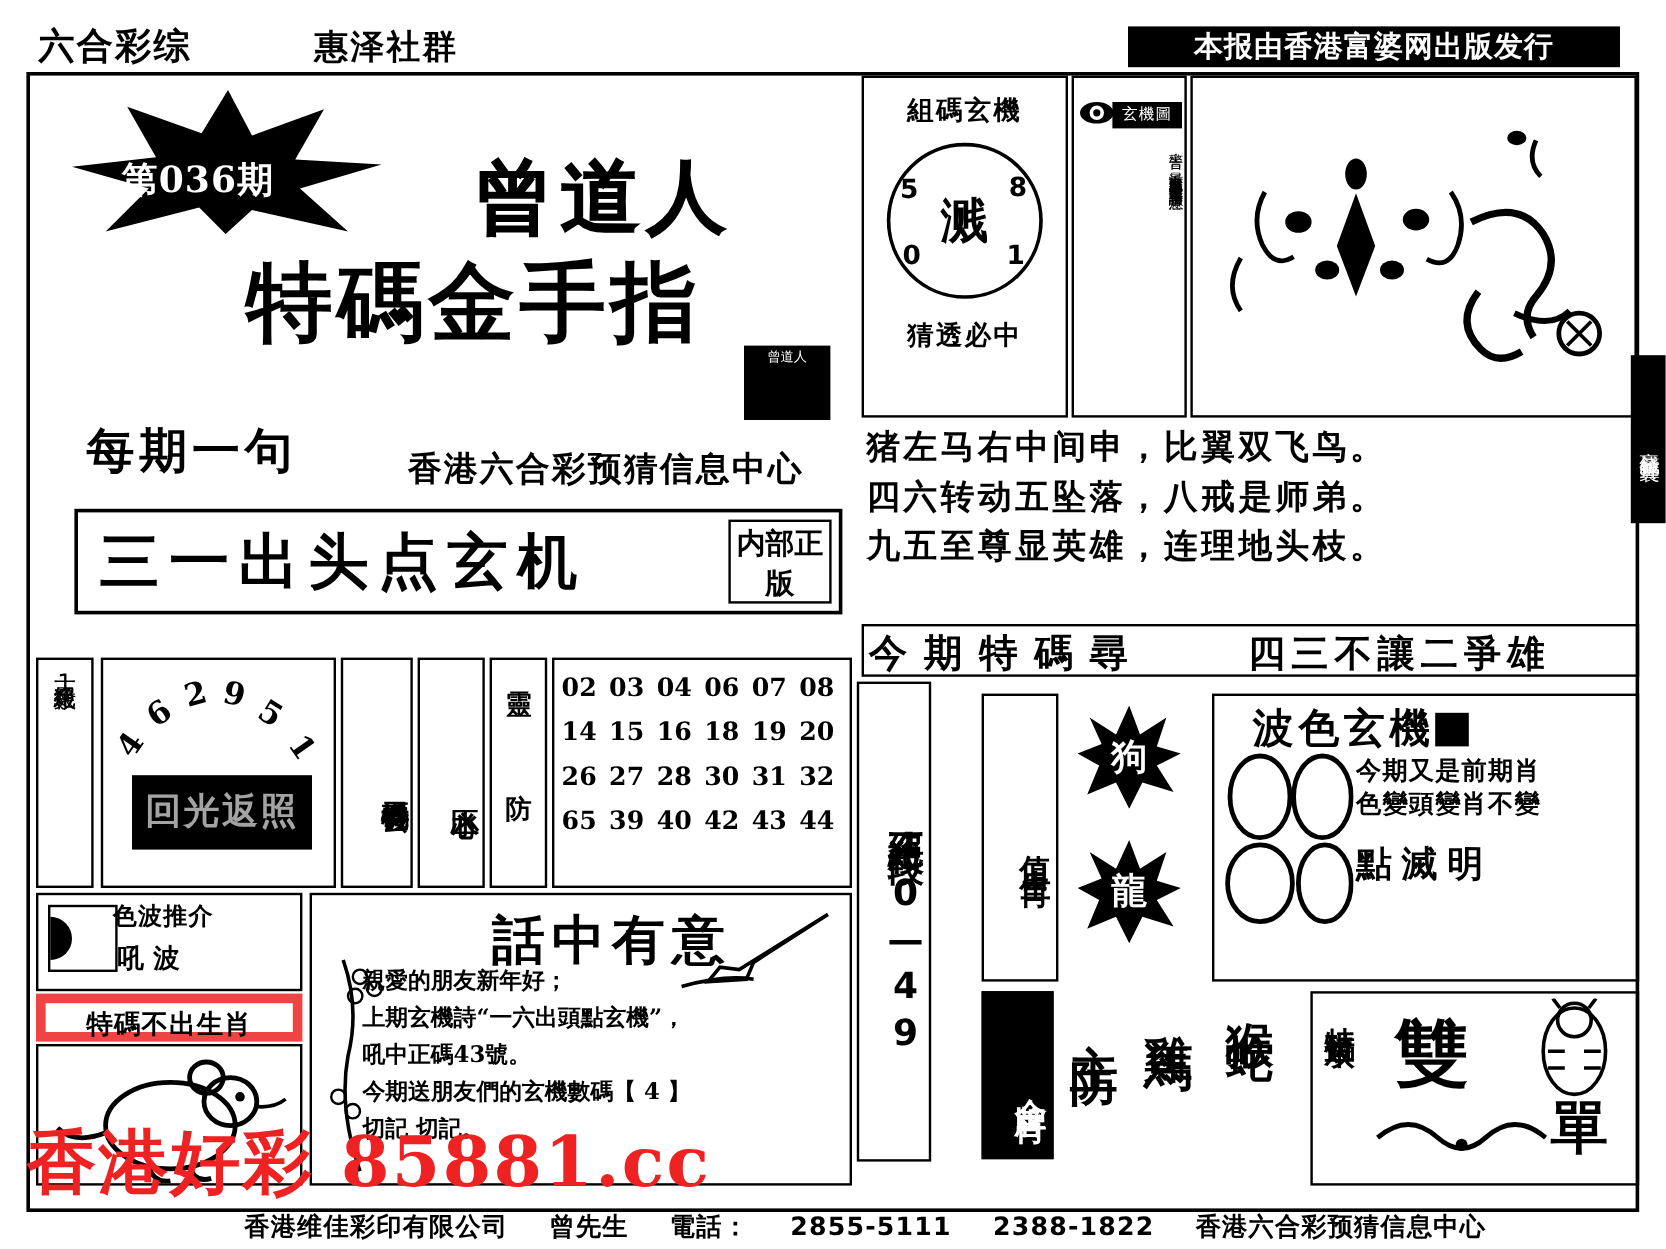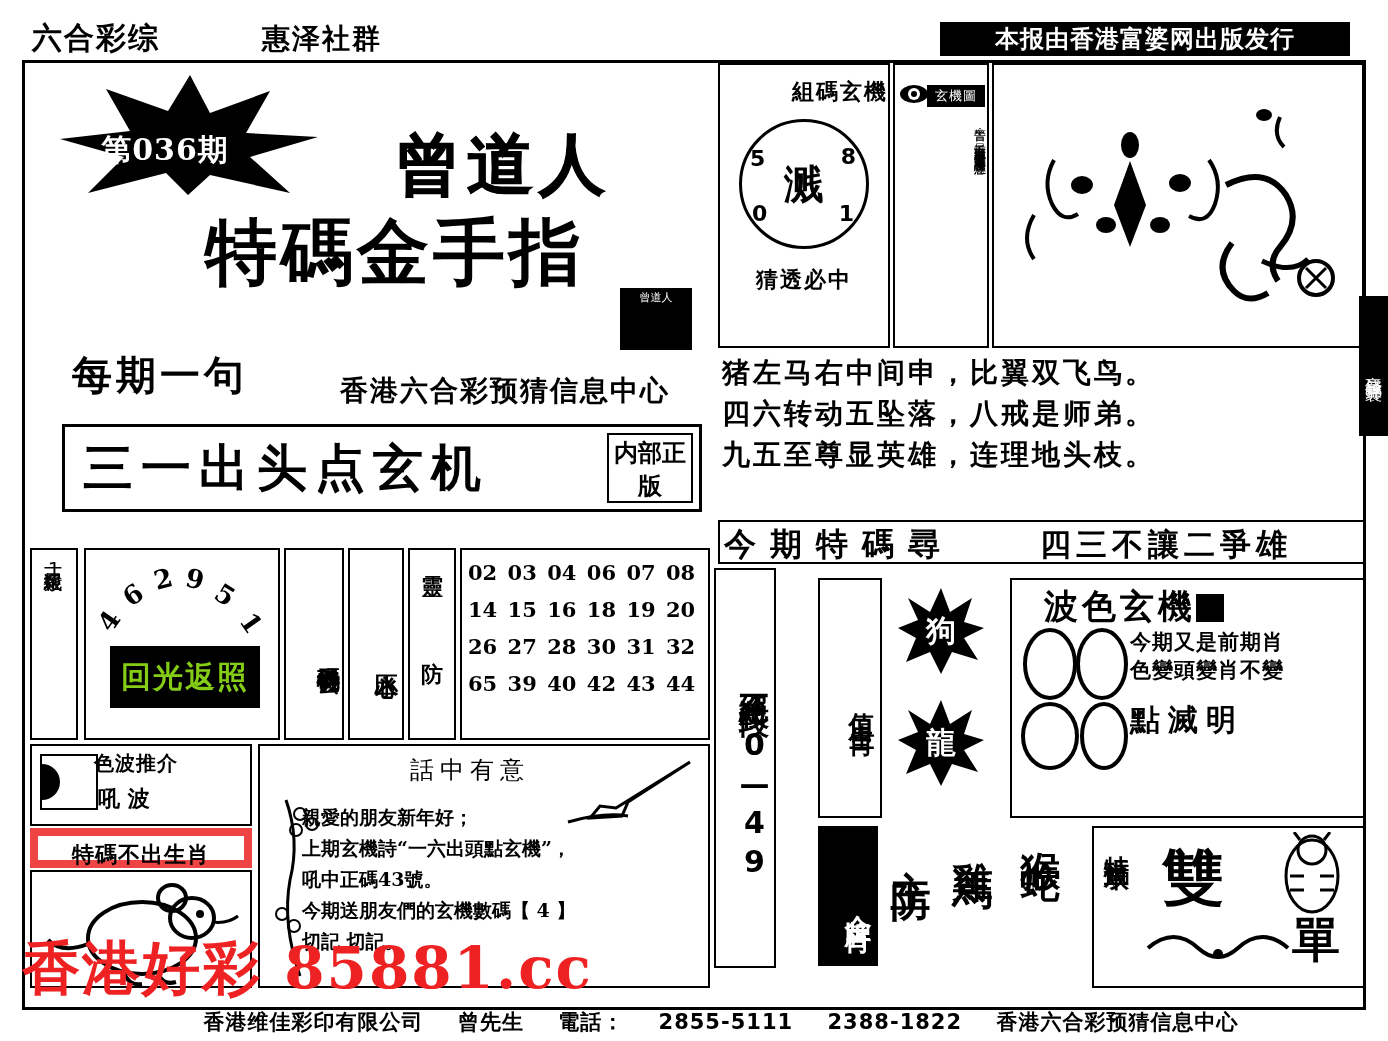--- a/index.html
+++ b/index.html
@@ -86,21 +86,21 @@
     border:2px solid #000;box-sizing:border-box;
     font-size:24px;font-weight:bold;line-height:33px;text-align:center;
     padding-top:2px;
   }
 
   
   .box-zuma{
     position:absolute;left:718px;top:63px;width:172px;height:285px;
     border:2px solid #000;box-sizing:border-box;text-align:center;
   }
-  .box-zuma .t{font-size:22px;font-weight:bold;margin-top:12px;letter-spacing:2px;text-align:right;}
+  .box-zuma .t{font-size:22px;font-weight:bold;margin-top:12px;letter-spacing:2px;}
   .circle-big{
     position:relative;margin:12px auto 0;width:124px;height:124px;
     border:3px solid #000;border-radius:50%;
   }
   .circle-big .cc{
     position:absolute;left:50%;top:50%;transform:translate(-50%,-50%);
     font-size:40px;font-weight:bold;
   }
   .circle-big .n{position:absolute;font-size:22px;font-weight:bold;}
   .circle-big .n1{left:8px;top:24px;}
@@ -174,21 +174,21 @@
     position:absolute;left:84px;top:548px;width:196px;height:192px;
     border:2px solid #000;box-sizing:border-box;overflow:hidden;
   }
   .arcnums{position:absolute;left:0;top:0;width:196px;height:110px;}
   .arcnums span{
     position:absolute;font-size:26px;font-weight:bold;
     font-family:"DejaVu Serif","Liberation Serif",serif;
   }
   .blackbar{
     position:absolute;left:24px;top:96px;width:150px;height:62px;
-    background:#000;color:#84cc16;font-size:30px;font-weight:bold;
+    background:#000;color:#a3a3a3;font-size:30px;font-weight:bold;
     text-align:center;line-height:62px;letter-spacing:2px;
   }
 
   .box-xunte{
     position:absolute;left:284px;top:548px;width:60px;height:192px;
     border:2px solid #000;box-sizing:border-box;
     font-size:23px;line-height:27px;text-align:center;padding-top:12px;
     font-weight:bold;
   }
   .box-xinshui{
@@ -280,21 +280,21 @@
     border:2px solid #000;box-sizing:border-box;overflow:hidden;
   }
 
   
   .box-hua{
     position:absolute;left:258px;top:744px;width:452px;height:244px;
     border:2px solid #000;box-sizing:border-box;overflow:hidden;
   }
   .hua-title{
     position:absolute;left:150px;top:8px;
-    font-size:24px;font-weight:normal;letter-spacing:6px;
+    font-size:44px;font-weight:bold;letter-spacing:6px;
     font-family:"DejaVu Serif","Liberation Serif",serif;
   }
   .hua-text{
     position:absolute;left:42px;top:56px;width:390px;
     font-size:19px;line-height:31px;font-weight:bold;
     font-family:"DejaVu Serif","Liberation Serif",serif;
   }
 
   
   .box-jinpai{

